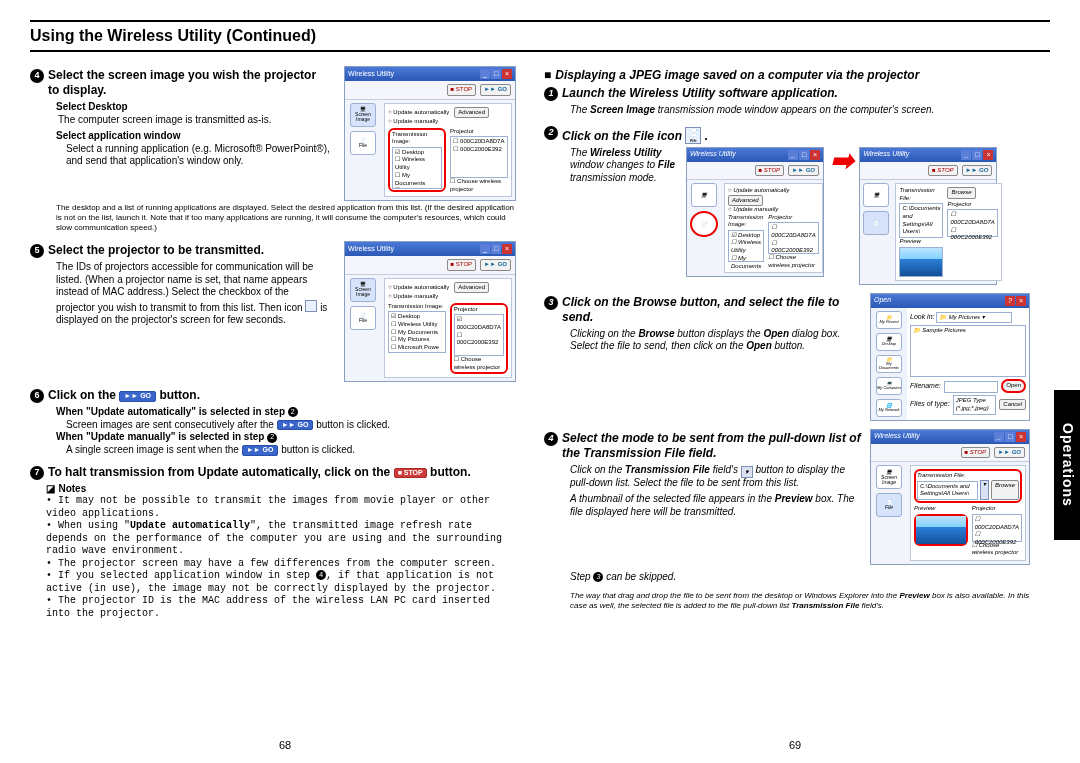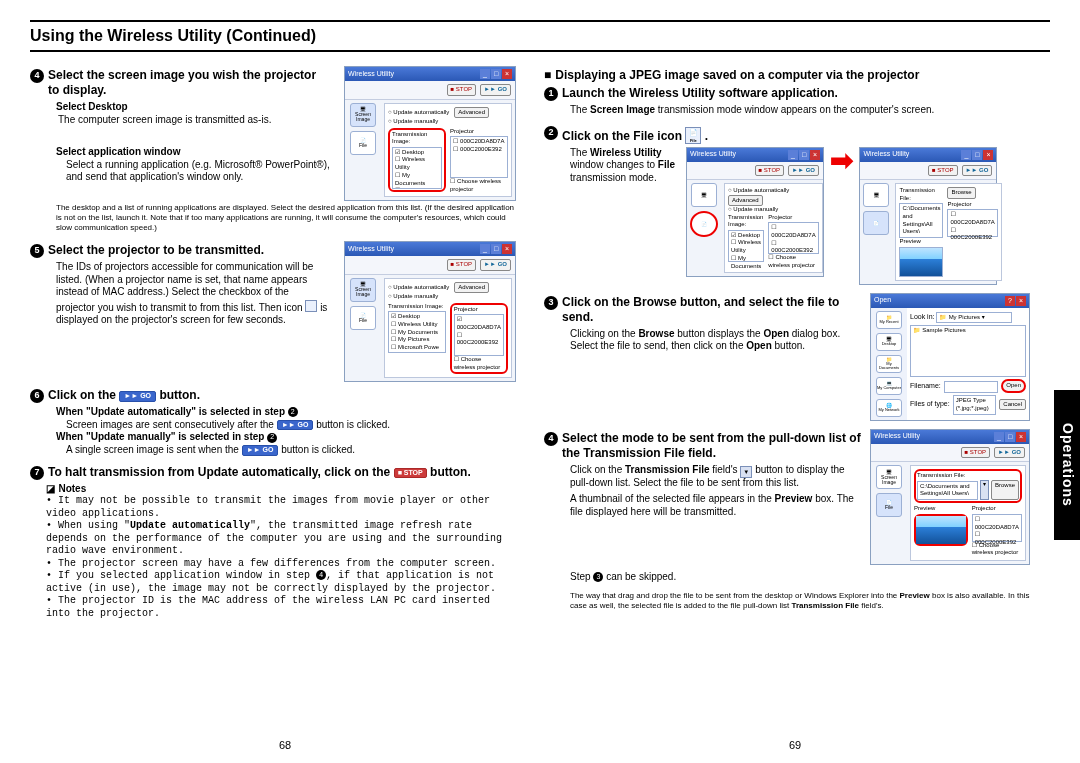--- a/index.html
+++ b/index.html
@@ -245,21 +245,21 @@
 
       <div style="display:flex; gap:8px;">
         <div style="flex:1;">
           <div class="step-head">
             <span class="step-num">4</span>
             <span>Select the screen image you wish the projector to display.</span>
           </div>
           <div class="step-body">
             <div class="sub-bold">Select Desktop</div>
             <div style="margin-left:2px;">The computer screen image is transmitted as-is.</div>
-            <div class="sub-bold" style="margin-top:20px;">Select application window</div>
+            <div class="sub-bold" style="margin-top:4px;">Select application window</div>
             <div style="margin-left:10px;">Select a running application (e.g. Microsoft® PowerPoint®), and send that application's window only.</div>
           </div>
         </div>
 
         <div class="screenshot float-shot-right" style="width:172px;">
           <div class="titlebar">
               <span>Wireless Utility</span>
               <span class="controls"><span class="min">_</span><span class="min">□</span><span>×</span></span>
             </div>
           <div class="toolbar" style="justify-content:flex-end;">
@@ -397,21 +397,21 @@
         <ul class="bullets">
           <li>It may not be possible to transmit the images from movie player or other video applications.</li>
           <li><span>When using "<b>Update automatically</b>", the transmitted image refresh rate depends on the performance of the computer you are using and the surrounding radio wave environment.</span></li>
           <li>The projector screen may have a few differences from the computer screen.</li>
           <li><span>If you selected application window in step <span class="small-step-circle">4</span>, if that application is not active (in use), the image may not be correctly displayed by the projector.</span></li>
           <li>The projector ID is the MAC address of the wireless LAN PC card inserted into the projector.</li>
         </ul>
       </div>
     </div>
 
-    <div class="col" style="padding-right:20px;">
+    <div class="col" style="padding-right:20px;font-style:italic;">
       <div class="step-head square-bullet" style="font-size:12px;">Displaying a JPEG image saved on a computer via the projector</div>
 
       <div class="step-head">
         <span class="step-num">1</span>
         <span>Launch the Wireless Utility software application.</span>
       </div>
       <div class="step-body">
         <span>The <b>Screen Image</b> transmission mode window appears on the computer's screen.</span>
       </div>
 

